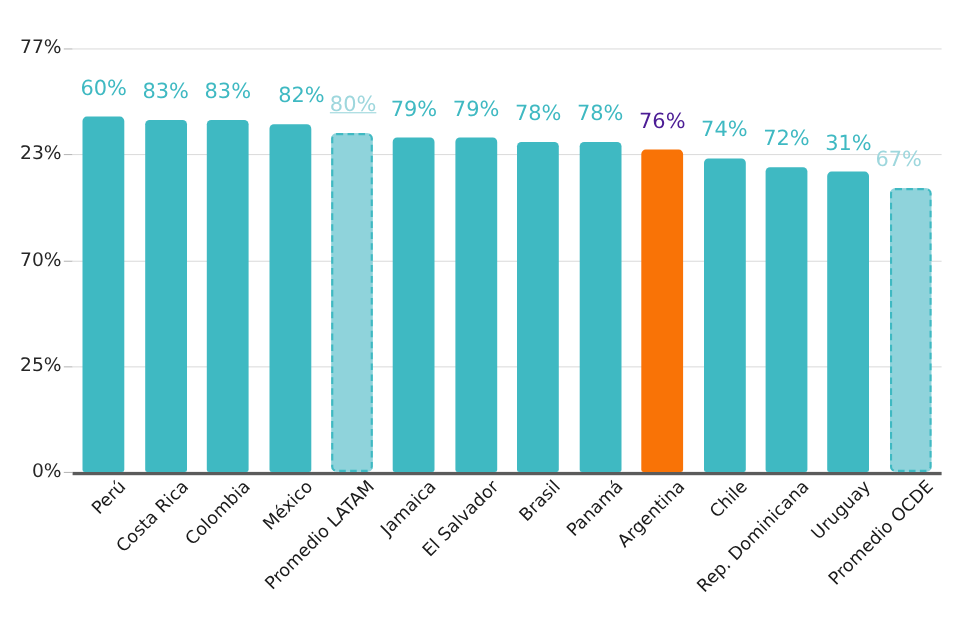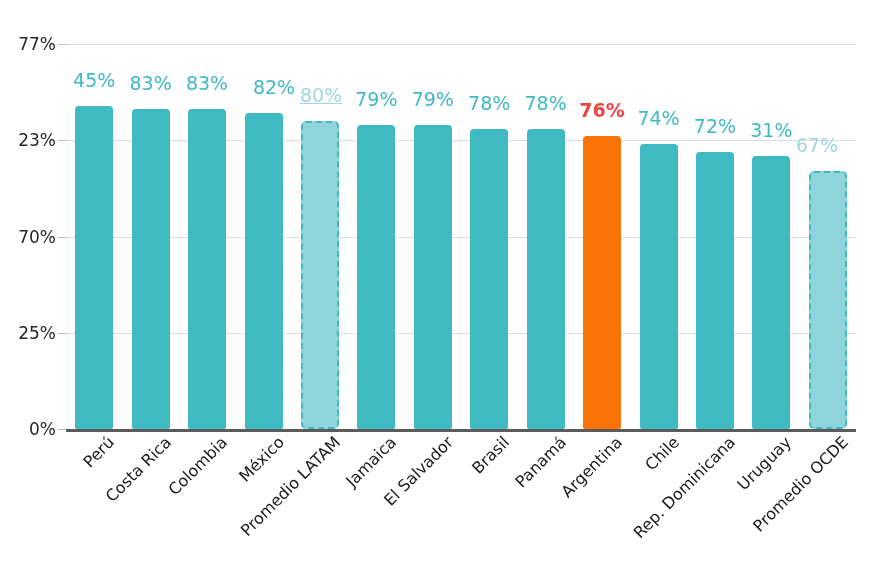--- a/index.html
+++ b/index.html
@@ -60,21 +60,21 @@
   
   .vlabel{
     position:absolute;
     font-size:19px;
     line-height:1;
     text-align:center;
     white-space:nowrap;
     transform:translateX(-50%);
   }
   .vlabel.solid{color:#3fb9c2;}
-  .vlabel.accent{color:#ef4444;font-weight:bold;}
+  .vlabel.accent{color:#4c1d95;}
   .vlabel.dashed{color:#9ed7dd;}
 
   
   .catwrap{
     position:absolute;
     left:66px;top:434px;width:790px;height:146px;
   }
   .catlabel{
     position:absolute;
     top:0;
@@ -104,21 +104,21 @@
       <div class="ytickmark" style="top: 44px;"></div>
     </div>
 
   <div class="plot" id="plot">
       <div class="gridline base" style="top: 385px;"></div>
       <div class="gridline" style="top: 288.75px;"></div>
       <div class="gridline" style="top: 192.5px;"></div>
       <div class="gridline" style="top: 96.25px;"></div>
       <div class="gridline" style="top: 0px;"></div>
       <div class="bar solid" title="Perú 84%" style="left: 9.21429px; width: 38px; height: 323.4px;"></div>
-      <div class="vlabel solid" style="left: 28.2143px; top: 26.6px;">45%</div>
+      <div class="vlabel solid" style="left: 28.2143px; top: 26.6px;">60%</div>
       <div class="bar solid" title="Costa Rica 83%" style="left: 65.6429px; width: 38px; height: 319.55px;"></div>
       <div class="vlabel solid" style="left: 84.6429px; top: 30.45px;">83%</div>
       <div class="bar solid" title="Colombia 83%" style="left: 122.071px; width: 38px; height: 319.55px;"></div>
       <div class="vlabel solid" style="left: 141.071px; top: 30.45px;">83%</div>
       <div class="bar solid" title="México 82%" style="left: 178.5px; width: 38px; height: 315.7px;"></div>
       <div class="vlabel solid" style="left: 208px; top: 34.3px;">82%</div>
       <div class="bar dashed" title="Promedio LATAM 80%" style="left: 234.929px; width: 38px; height: 308px;"></div>
       <div class="vlabel dashed" style="left: 255px; top: 42px; text-decoration: underline;">80%</div>
       <div class="bar solid" title="Jamaica 79%" style="left: 291.357px; width: 38px; height: 304.15px;"></div>
       <div class="vlabel solid" style="left: 310.357px; top: 45.85px;">79%</div>

